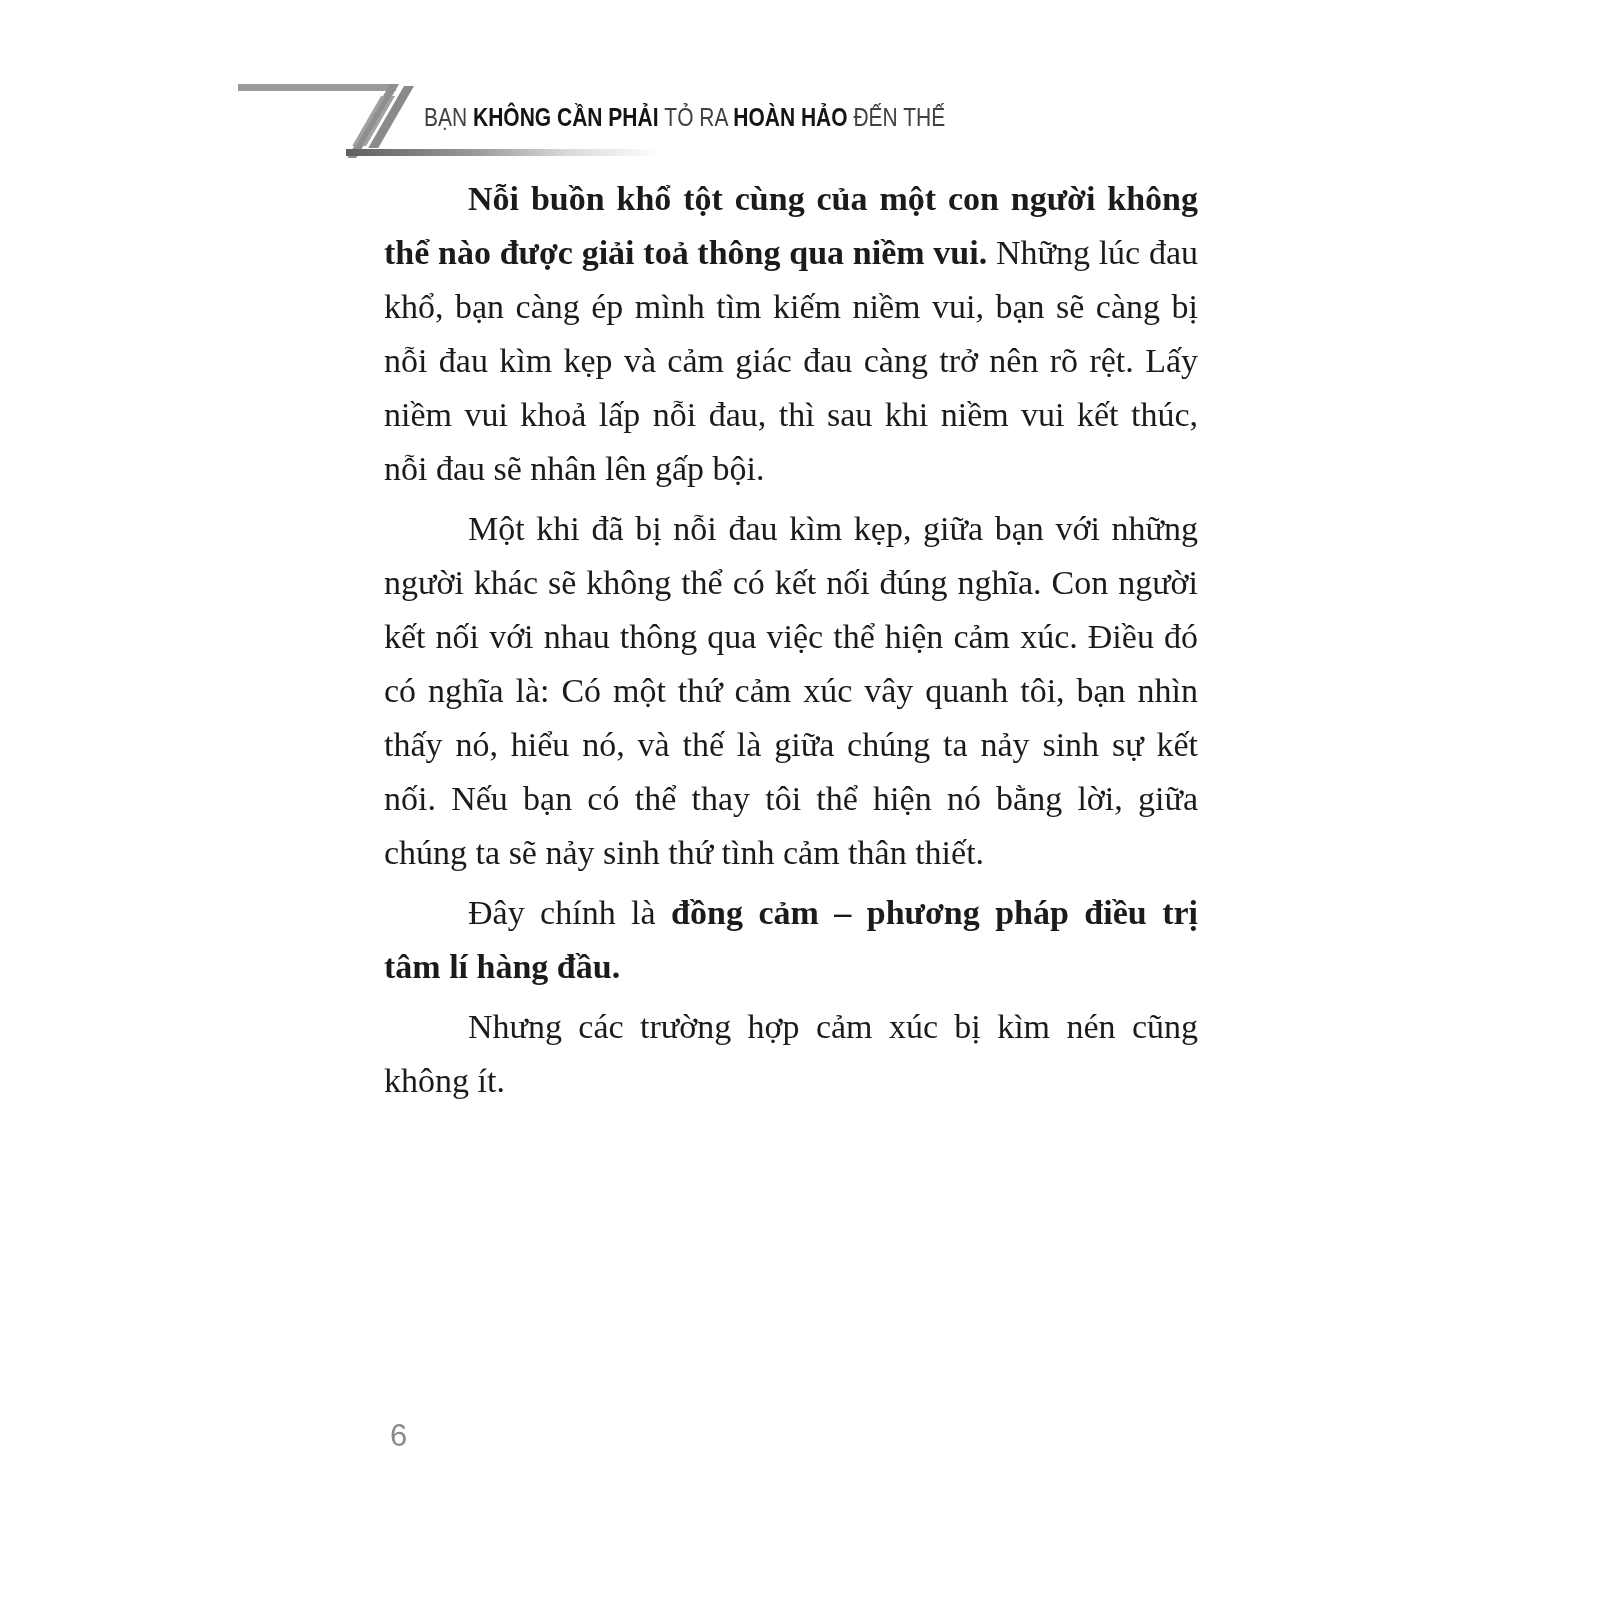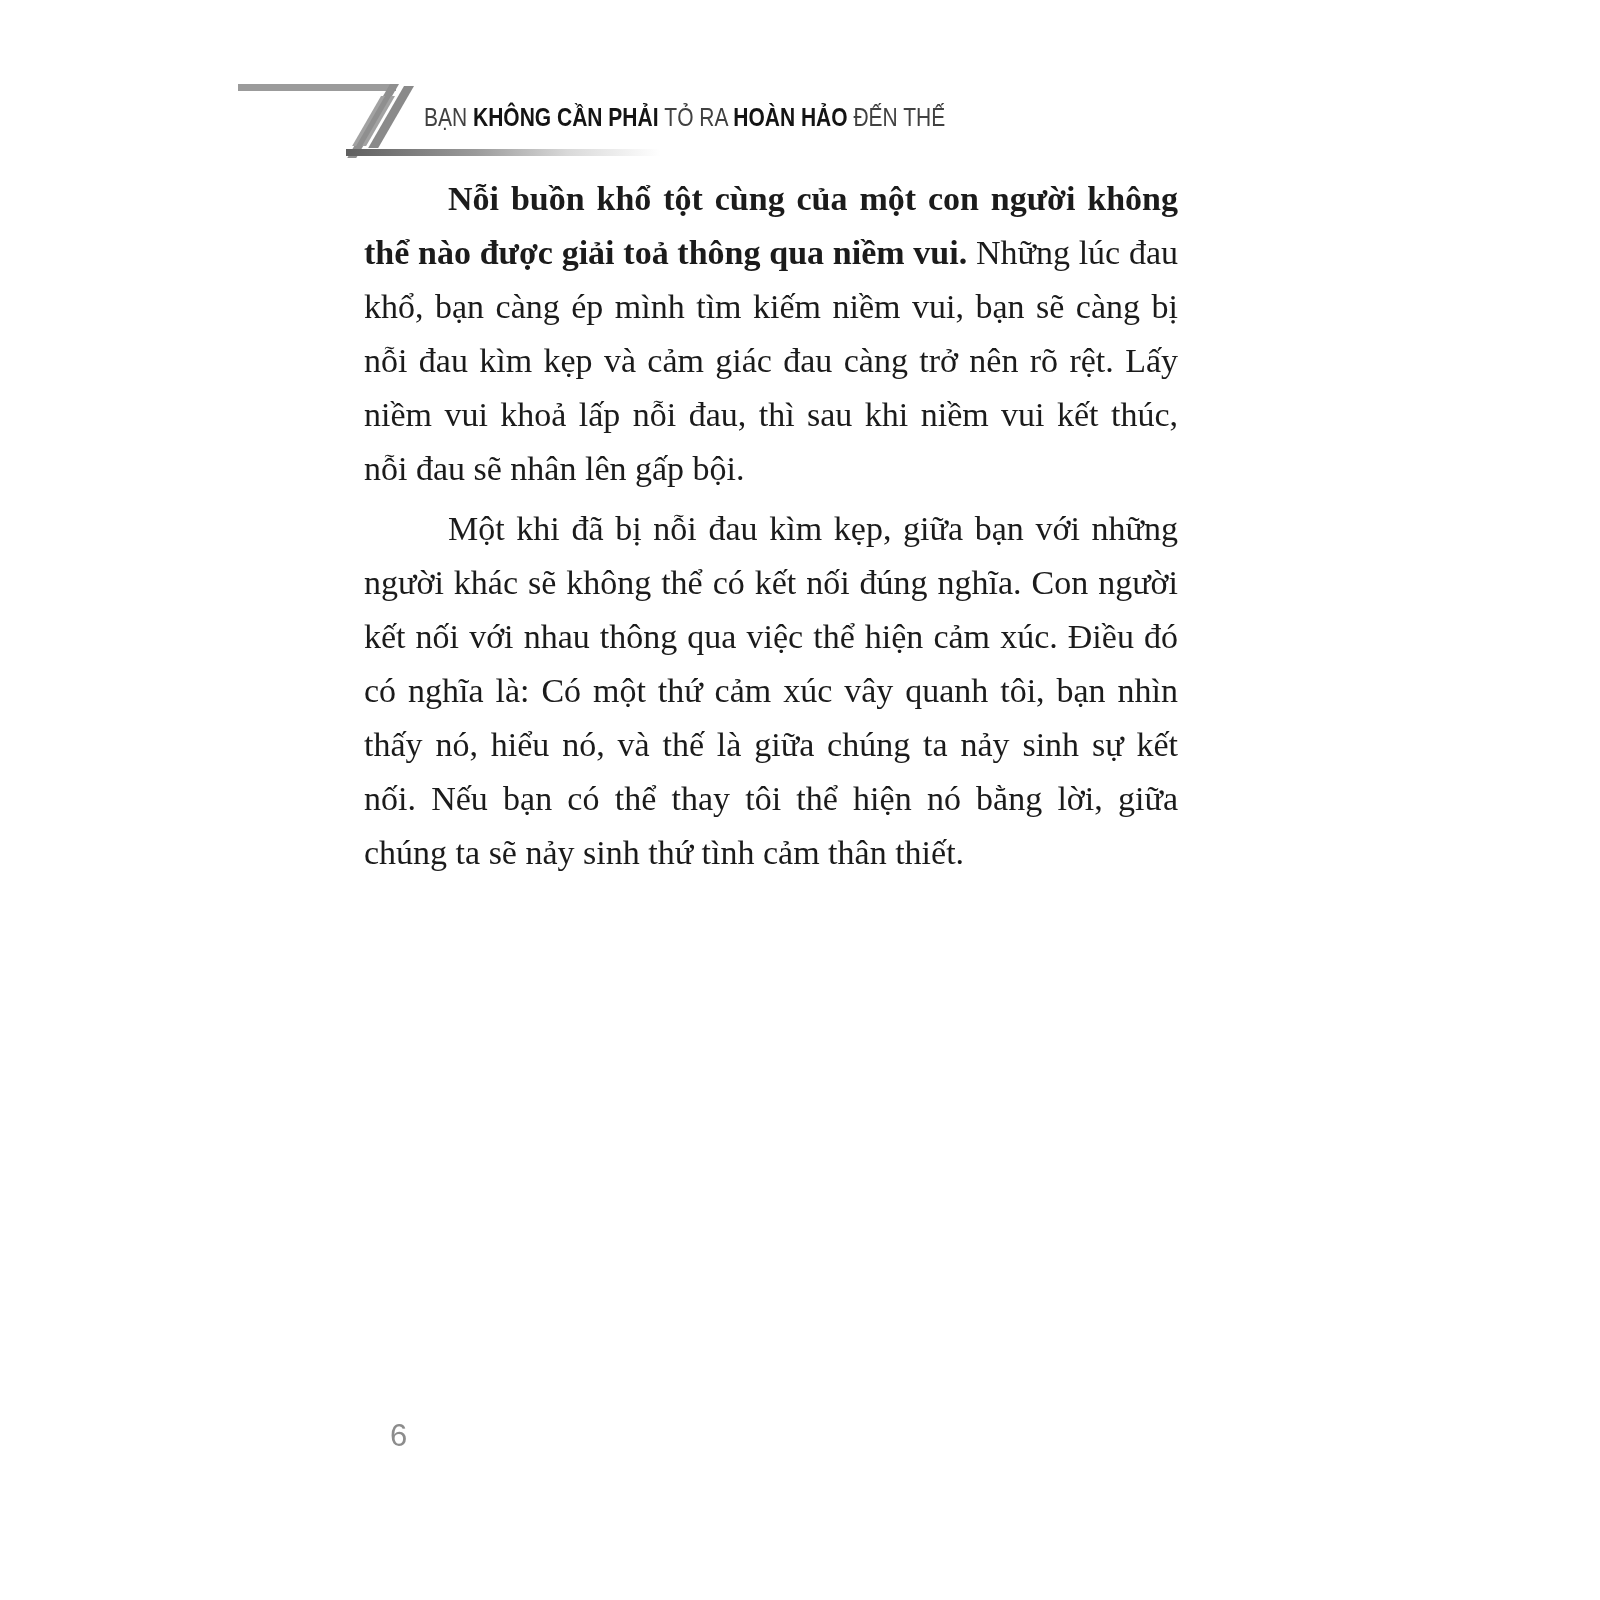--- a/index.html
+++ b/index.html
@@ -42,21 +42,21 @@
     font-size: 25px; line-height: 30px;
     letter-spacing: 0px; white-space: nowrap;
     transform: scaleX(0.84); transform-origin: left center;
     color: #3f3f3f;
   }
   .running-head .seg-light { font-weight: 400; color: #414141; }
   .running-head .seg-bold  { font-weight: 700; color: #141414; }
 
   
   .content {
-    position: absolute; left: 364px; top: 172px;
+    position: absolute; left: 384px; top: 172px;
     width: 814px;
     color: #1b1b1b;
     font-size: 34px; line-height: 54px;
     text-align: justify;
   }
   .content p {
     margin: 0 0 6px 0;
     text-indent: 84px;
   }
   .content p strong { font-weight: 700; }
@@ -82,17 +82,19 @@
     <div class="header-underline"></div>
 
     <div class="running-head">
       <span class="seg-light">BẠN </span><span class="seg-bold">KHÔNG CẦN PHẢI </span><span class="seg-light">TỎ RA </span><span class="seg-bold">HOÀN HẢO </span><span class="seg-light">ĐẾN THẾ</span>
     </div>
   </header>
 
   <main class="content" id="content">
       <p><strong>Nỗi buồn khổ tột cùng của một con người không thể nào được giải toả thông qua niềm vui.</strong><span> Những lúc đau khổ, bạn càng ép mình tìm kiếm niềm vui, bạn sẽ càng bị nỗi đau kìm kẹp và cảm giác đau càng trở nên rõ rệt. Lấy niềm vui khoả lấp nỗi đau, thì sau khi niềm vui kết thúc, nỗi đau sẽ nhân lên gấp bội.</span></p>
       <p><span>Một khi đã bị nỗi đau kìm kẹp, giữa bạn với những người khác sẽ không thể có kết nối đúng nghĩa. Con người kết nối với nhau thông qua việc thể hiện cảm xúc. Điều đó có nghĩa là: Có một thứ cảm xúc vây quanh tôi, bạn nhìn thấy nó, hiểu nó, và thế là giữa chúng ta nảy sinh sự kết nối. Nếu bạn có thể thay tôi thể hiện nó bằng lời, giữa chúng ta sẽ nảy sinh thứ tình cảm thân thiết.</span></p>
+      <p><span>Đây chính là </span><strong>đồng cảm – phương pháp điều trị tâm lí hàng đầu.</strong></p>
+      <p><span>Nhưng các trường hợp cảm xúc bị kìm nén cũng không ít.</span></p>
     </main>
 
   <div class="page-number">6</div>
 
 </div>
 
 </body></html>

